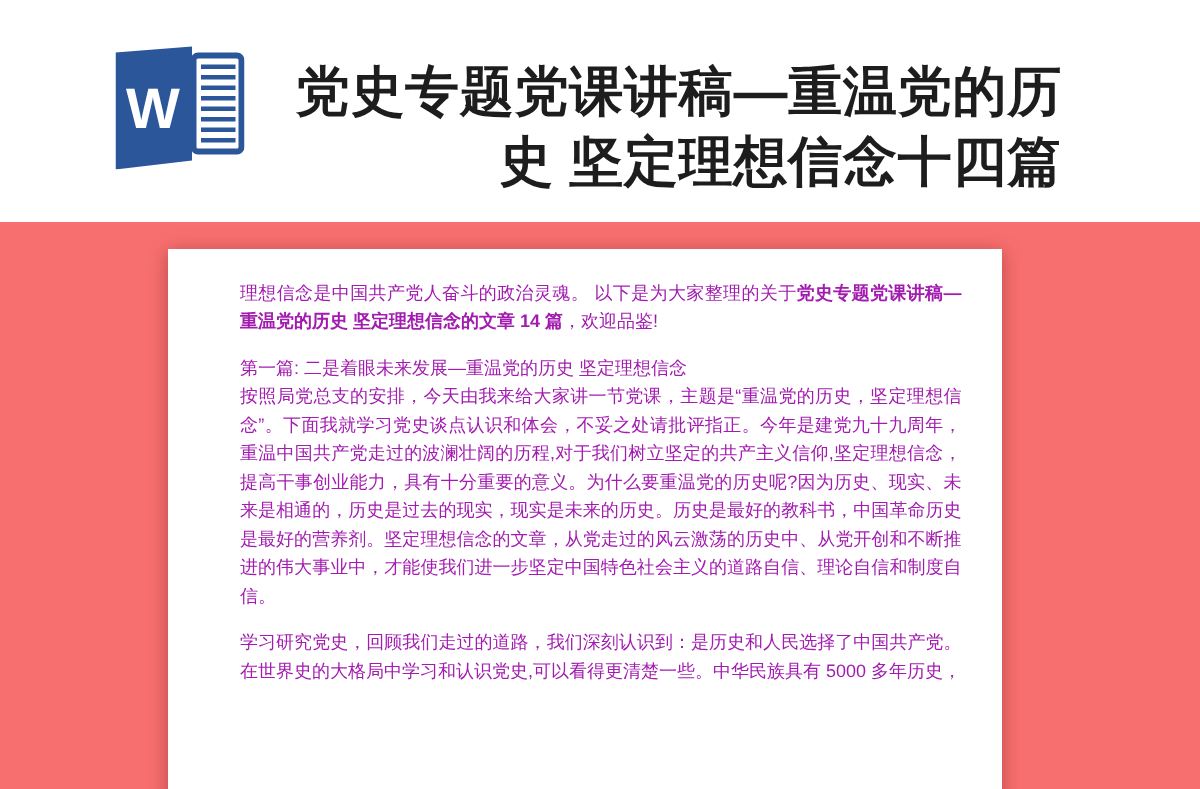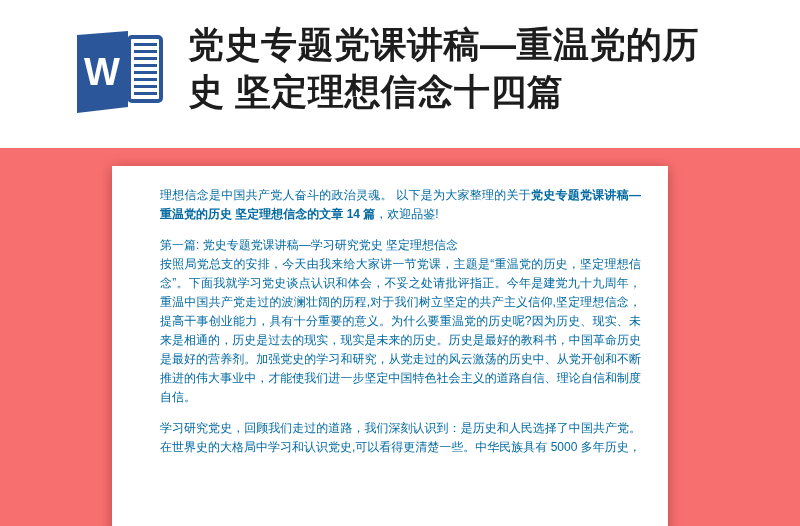--- a/index.html
+++ b/index.html
@@ -7,35 +7,35 @@
     width:800px;height:526px;overflow:hidden;position:relative;
     background:var(--frame-color,#f86f6f);
     font-family:"Liberation Sans","DejaVu Sans",sans-serif;
   }
   .header{
     position:absolute;top:0;left:0;width:800px;height:148px;
     background:#ffffff;
   }
   .word-icon{position:absolute;left:77px;top:30px;width:86px;height:83px;}
   .page-title{
-    position:absolute;left:188px;top:21px;width:520px;
+    position:absolute;left:188px;top:37px;width:520px;
     font-size:36px;font-weight:bold;line-height:47px;
-    letter-spacing:0.5px;color:#1d1d1d;
+    letter-spacing:0.5px;color:#1d1d1d;text-align:right;
   }
   .doc-page{
     position:absolute;left:112px;top:166px;width:556px;height:380px;
     background:#ffffff;
     box-shadow:0 2px 12px rgba(70,0,0,0.35);
     box-sizing:border-box;
     padding:20px 27px 0 48px;
     overflow:hidden;
   }
   .doc-page p{
     margin:0;
-    font-size:12px;line-height:19px;color:#0369a1;
+    font-size:12px;line-height:19px;color:#a21caf;
     text-align:justify;
     font-family:"Liberation Sans","DejaVu Sans",sans-serif;
   }
   .para-gap{height:12px;}
   .bold{font-weight:bold;}
   .section-heading{font-weight:bold;}
 </style>
 </head>
 <body>
 
@@ -59,22 +59,22 @@
   </svg>
 
   <div class="page-title">党史专题党课讲稿—重温党的历史 坚定理想信念十四篇</div>
 </div>
 
 <div class="doc-page">
   <p><span>理想信念是中国共产党人奋斗的政治灵魂。 以下是为大家整理的关于</span><span class="bold">党史专题党课讲稿—重温党的历史 坚定理想信念的文章 14 篇</span><span>，欢迎品鉴!</span></p>
 
   <div class="para-gap"></div>
 
-  <p>第一篇: 党史专题党课讲稿—学习研究党史 坚定理想信念</p>
+  <p>第一篇: 二是着眼未来发展—重温党的历史 坚定理想信念</p>
 
-  <p>按照局党总支的安排，今天由我来给大家讲一节党课，主题是“重温党的历史，坚定理想信念”。下面我就学习党史谈点认识和体会，不妥之处请批评指正。今年是建党九十九周年，重温中国共产党走过的波澜壮阔的历程,对于我们树立坚定的共产主义信仰,坚定理想信念，提高干事创业能力，具有十分重要的意义。为什么要重温党的历史呢?因为历史、现实、未来是相通的，历史是过去的现实，现实是未来的历史。历史是最好的教科书，中国革命历史是最好的营养剂。加强党史的学习和研究，从党走过的风云激荡的历史中、从党开创和不断推进的伟大事业中，才能使我们进一步坚定中国特色社会主义的道路自信、理论自信和制度自信。</p>
+  <p>按照局党总支的安排，今天由我来给大家讲一节党课，主题是“重温党的历史，坚定理想信念”。下面我就学习党史谈点认识和体会，不妥之处请批评指正。今年是建党九十九周年，重温中国共产党走过的波澜壮阔的历程,对于我们树立坚定的共产主义信仰,坚定理想信念，提高干事创业能力，具有十分重要的意义。为什么要重温党的历史呢?因为历史、现实、未来是相通的，历史是过去的现实，现实是未来的历史。历史是最好的教科书，中国革命历史是最好的营养剂。坚定理想信念的文章，从党走过的风云激荡的历史中、从党开创和不断推进的伟大事业中，才能使我们进一步坚定中国特色社会主义的道路自信、理论自信和制度自信。</p>
 
 
   <div class="para-gap"></div>
 
 
   <p>学习研究党史，回顾我们走过的道路，我们深刻认识到：是历史和人民选择了中国共产党。在世界史的大格局中学习和认识党史,可以看得更清楚一些。中华民族具有 5000 多年历史，</p>
 </div>
 
 </body></html>

